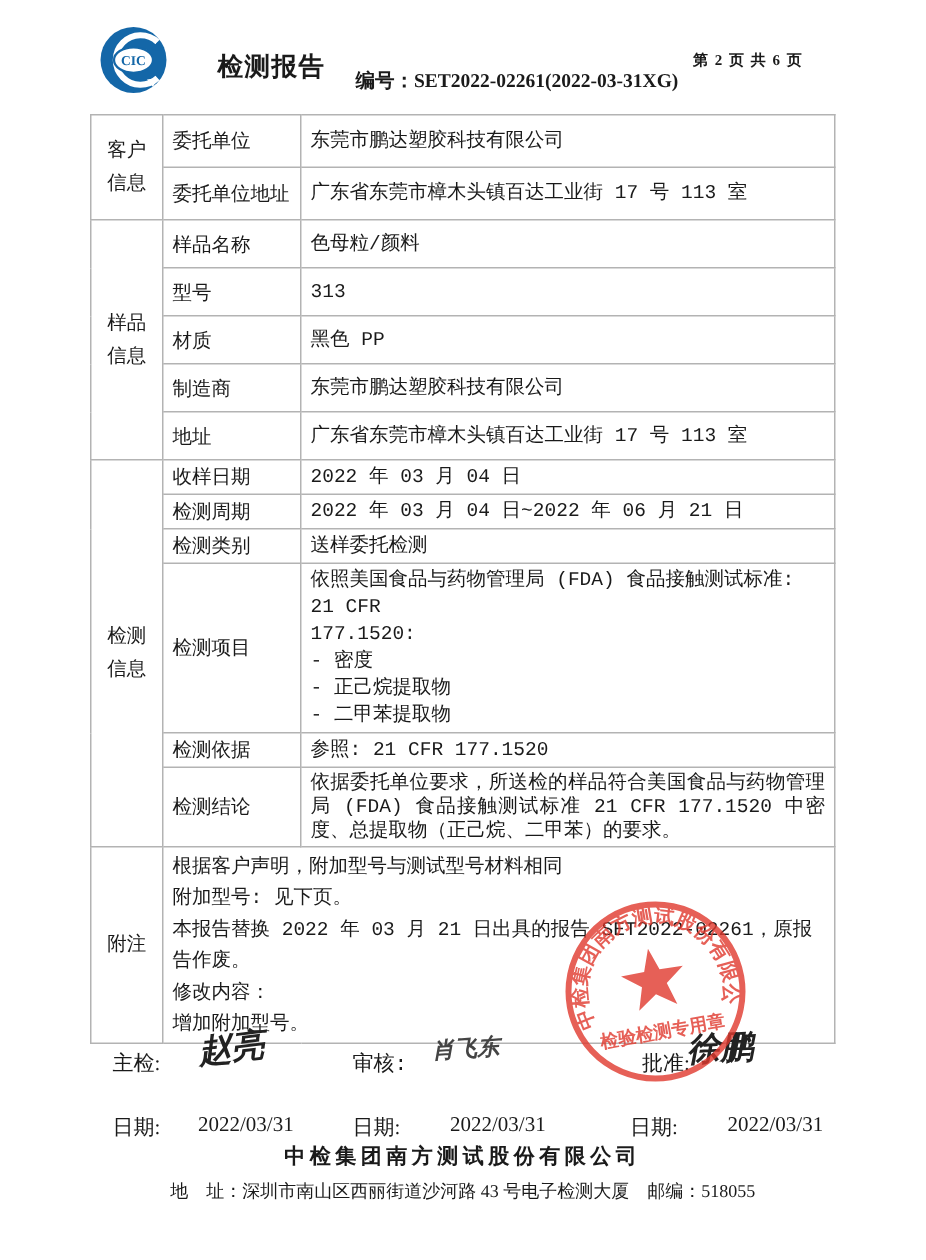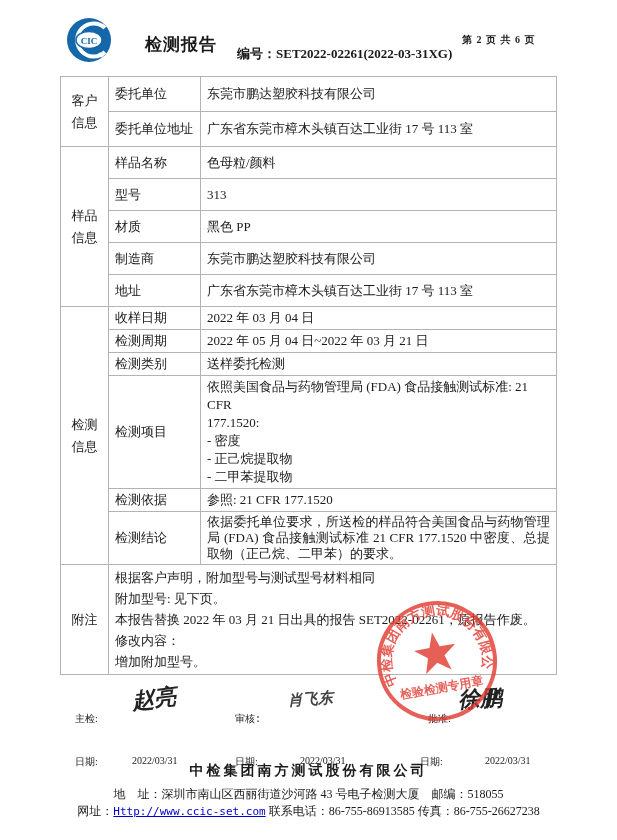--- a/index.html
+++ b/index.html
@@ -22,40 +22,41 @@
   
   table.rpt {
     position:absolute; left:60px; top:76px; width:497px;
     border-collapse:collapse; table-layout:fixed;
     font-size:13px;
   }
   table.rpt td {
     border:1px solid #b3b3b3;
     vertical-align:middle;
     padding:2px 6px;
+    font-family:Liberation Mono, monospace;
   }
   td.sec {
     width:48px; text-align:center; font-size:13px;
     white-space:pre-line; line-height:22px; padding:0 4px;
   }
   td.lbl { width:92px; padding-left:10px; }
   td.val { padding-left:12px; line-height:18px; }
   td.pre { white-space:pre-line; }
   tr.h35 td { height:35px; }
   tr.h32 td { height:32px;margin-top:19px; }
   tr.h25 td { height:21px; }
   tr.h90 td { height:90px; }
   tr.h48 td { height:48px; }
   tr.h106 td { height:106px; }
   td.concl { text-align:justify; line-height:16px; padding-top:4px; padding-bottom:4px; }
   td.note-val { white-space:pre-line; line-height:21px; padding-left:12px; vertical-align:top; padding-top:4px; }
 
   
   .sigzone { position:absolute; left:60px; top:688px; width:497px; height:75px; font-size:13px; }
-  .sigzone .lab { position:absolute; font-size:10px;margin-top:12px; }
+  .sigzone .lab { position:absolute; font-size:14px; }
   .sig {
     position:absolute;
     font-family:"DejaVu Sans",sans-serif;
     font-style:italic; font-weight:bold;
     color:#222;
     transform:rotate(-7deg);
     white-space:nowrap;
   }
   .sig1 { left:72px;  top:-4px; font-size:22px; }
   .sig2 { left:228px; top:2px;  font-size:15px; color:#444; transform:rotate(-4deg); }
@@ -128,21 +129,21 @@
   </tr>
 
   <tr class="h25">
     <td class="sec" rowspan="6">检测
 信息</td>
     <td class="lbl">收样日期</td>
     <td class="val">2022 年 03 月 04 日</td>
   </tr>
   <tr class="h25">
     <td class="lbl">检测周期</td>
-    <td class="val">2022 年 05 月 04 日~2022 年 03 月 21 日</td>
+    <td class="val">2022 年 03 月 04 日~2022 年 06 月 21 日</td>
   </tr>
   <tr class="h25">
     <td class="lbl">检测类别</td>
     <td class="val">送样委托检测</td>
   </tr>
   <tr class="h90">
     <td class="lbl">检测项目</td>
     <td class="val pre">依照美国食品与药物管理局 (FDA) 食品接触测试标准: 21 CFR
 177.1520:
 - 密度
@@ -191,14 +192,13 @@
   <text font-size="13.5" font-weight="bold" fill="#e0392e" font-family="Liberation Serif, serif">
     <textPath href="#sealArc" startOffset="0" textLength="190" lengthAdjust="spacingAndGlyphs">中检集团南方测试股份有限公司</textPath>
   </text>
   <polygon fill="#e0392e" points="65,36 70.2,50.9 85.9,51.2 73.4,60.7 77.9,75.8 65,66.8 52.1,75.8 56.6,60.7 44.1,51.2 59.8,50.9"></polygon>
   <text x="65" y="96" text-anchor="middle" font-size="12" font-weight="bold" fill="#e0392e" font-family="Liberation Serif, serif" textLength="84" lengthAdjust="spacingAndGlyphs">检验检测专用章</text>
 </svg>
 
 <div class="ftr">
   <div class="ftr-company">中检集团南方测试股份有限公司</div>
   <div class="ftr-line">地　址：深圳市南山区西丽街道沙河路 43 号电子检测大厦　邮编：518055</div>
-  <div class="ftr-line"><span>网址：</span><a href="#">Http://www.ccic-set.com</a><span> 联系电话：86-755-86913585 传真：86-755-26627238</span></div>
 </div>
 
 </body></html>

